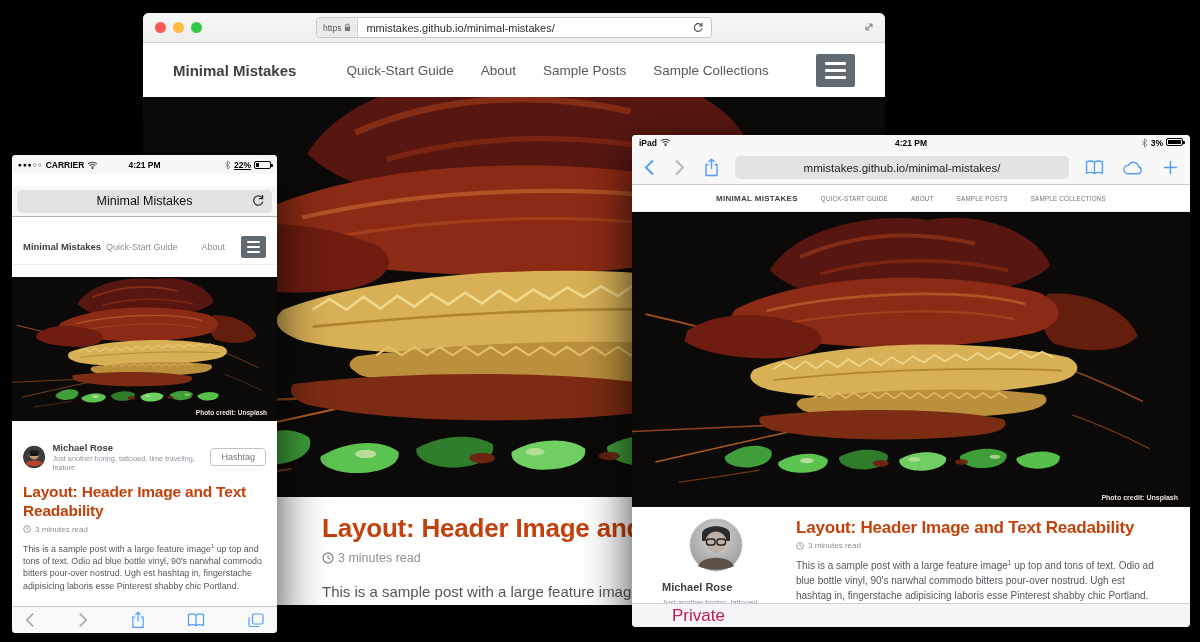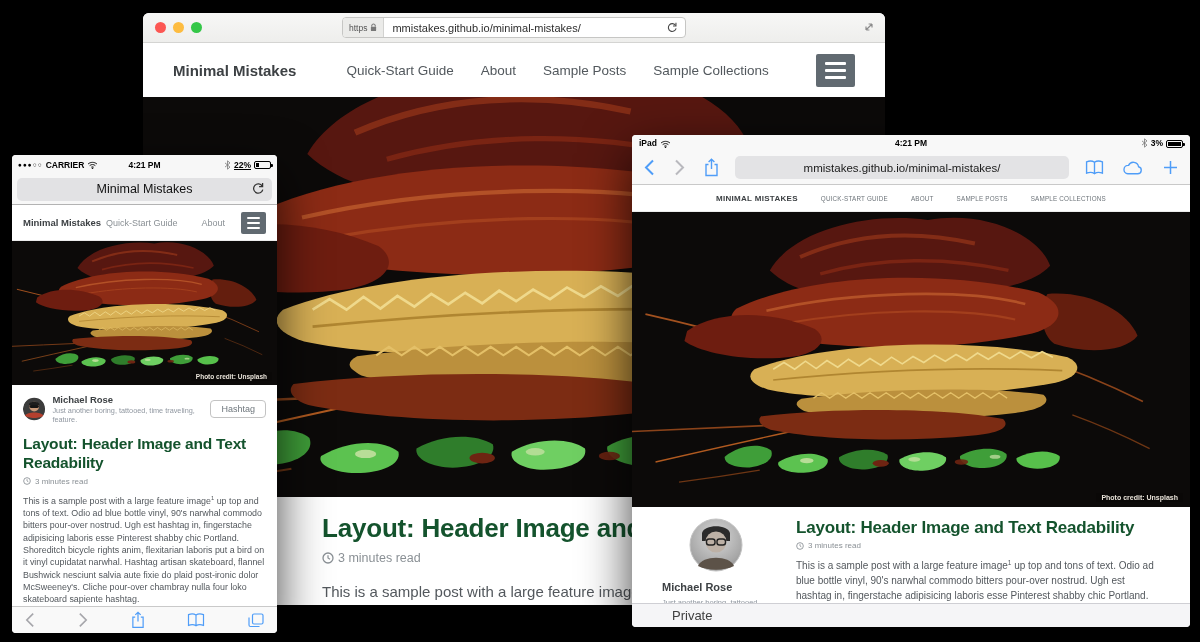--- a/index.html
+++ b/index.html
@@ -12,50 +12,50 @@
             box-shadow:0 18px 50px rgba(0,0,0,.75); display:flex; flex-direction:column; }
   .img-area { position:relative; background:#0c0a09; overflow:hidden; flex:none; }
   .img-area svg.leafpic { position:absolute; inset:0; width:100%; height:100%; }
   .credit { position:absolute; right:7px; bottom:5px; background:rgba(10,8,6,.62);
             color:#e8e2d8; padding:1px 5px; font-weight:bold; }
   .clock-ic { display:inline-block; vertical-align:-1px; }
   .readtime { color:#8a9095; display:flex; align-items:center; gap:4px; }
   .hamburger { background:#616a71; border-radius:2px; display:flex; flex-direction:column;
                justify-content:center; align-items:center; cursor:pointer; }
   .hamburger span { background:#fff; border-radius:1px; }
-  .post-title { color:#14532d; font-weight:bold; letter-spacing:-.2px; }
+  .post-title { color:#c2410c; font-weight:bold; letter-spacing:-.2px; }
   .body-text { color:#53585d; }
   sup { font-size:.65em; }
 
   
   .win-desktop { left:143px; top:13px; width:742px; height:592px; border-radius:6px 6px 0 0; z-index:1; }
   .d-chrome { height:30px; flex:none; background:linear-gradient(#f7f7f6,#eeeeec);
               border-bottom:1px solid #d4d4d2; position:relative; display:flex; align-items:center; }
   .tl { display:flex; gap:7px; margin-left:12px; }
   .tl i { width:11px; height:11px; border-radius:50%; display:block; }
-  .d-urlfield { position:absolute; left:50%; top:4px; transform:translateX(-50%); width:344px; height:21px;
+  .d-urlfield { position:absolute; left:50%; top:4px; transform:translateX(-50%); width:396px; height:21px;
                 background:#fff; border:1px solid #c6c6c4; border-radius:4px; display:flex; align-items:center;
                 font-size:11px; color:#2e2e2e; }
   .https-chip { background:#ebebe9; border-right:1px solid #d2d2d0; border-radius:3px 0 0 3px; height:100%;
                 display:flex; align-items:center; gap:3px; padding:0 6px; font-size:8.5px; color:#555; }
   .d-url { flex:1; padding-left:8px; white-space:nowrap; overflow:hidden; }
   .d-reload { margin-right:7px; color:#4a4a4a; display:flex; }
   .d-expand { position:absolute; right:10px; top:8px; color:#8b8b8b; display:flex; }
   .d-nav { height:54px; flex:none; background:#fff; display:flex; align-items:center; padding:0 30px; }
   .d-brand { font-size:15px; font-weight:bold; color:#3d4144; margin-right:50px; cursor:pointer; }
   .d-link { font-size:13.5px; color:#52585d; margin-right:27px; cursor:pointer; }
   .d-img { height:400px; }
   .d-credit { font-size:8px; }
   .d-content { flex:1; padding:16px 40px 0 179px; overflow:hidden; }
   .d-title { font-size:26px; }
   .d-read { margin-top:7px; font-size:12.5px; }
   .d-p { margin-top:15px; font-size:15px; line-height:1.6; }
 
   
-  .win-iphone { left:12px; top:155px; width:265px; height:478px; border-radius:4px; z-index:3; }
+  .win-iphone { left:12px; top:155px; width:265px; height:478px; border-radius:4px; z-index:3;gap:12px; }
   .p-status { height:19px; flex:none; background:#f7f7f7; display:flex; align-items:center;
               padding:0 6px; font-size:8.5px; font-weight:bold; color:#000; position:relative; }
   .p-status .ctr { position:absolute; left:0; right:0; text-align:center; }
   .p-status .lft, .p-status .rgt { display:flex; align-items:center; gap:3px; z-index:1; }
   .p-status .rgt { margin-left:auto;text-decoration:underline; }
   .sig-dots { font-size:6.5px; letter-spacing:1px; }
   .batt { width:17px; height:8px; border:1px solid #000; border-radius:2px; position:relative; padding:1px; }
   .batt::after { content:""; position:absolute; right:-3px; top:2px; width:2px; height:3px; background:#000;
                  border-radius:0 1px 1px 0; }
   .batt i { display:block; height:100%; background:#000; }
@@ -86,21 +86,21 @@
   .p-p { font-size:8.9px; line-height:1.38; margin-top:9px; }
   .p-toolbar { height:27px; flex:none; background:#f9f9f9; border-top:1px solid #c9c9c9;
                display:flex; align-items:center; justify-content:space-between; padding:0 13px; }
   .tb-ic { display:flex; cursor:pointer; }
 
   
   .win-ipad { left:632px; top:135px; width:558px; height:492px; border-radius:4px; z-index:2; }
   .t-status { height:16px; flex:none; background:#f8f8f8; display:flex; align-items:center;
               padding:0 7px; font-size:8.5px; font-weight:bold; color:#000; position:relative; }
   .t-status .ctr { position:absolute; left:0; right:0; text-align:center; }
-  .t-status .lft, .t-status .rgt { display:flex; align-items:flex-end; gap:3px; z-index:1; }
+  .t-status .lft, .t-status .rgt { display:flex; align-items:flex-start; gap:3px; z-index:1; }
   .t-status .rgt { margin-left:auto; }
   .t-toolbar { height:34px; flex:none; background:#f8f8f8; border-bottom:1px solid #c9c9c9;
                display:flex; align-items:center; padding:0 12px; }
   .t-toolbar .grp { display:flex; align-items:center; gap:19px; }
   .t-pill { flex:1; margin:0 16px; height:23px; background:#e3e3e5; border-radius:5px;
             display:flex; align-items:center; justify-content:center; font-size:11.5px; color:#1a1a1a; }
   .t-nav { height:27px; flex:none; display:flex; align-items:center; justify-content:center; gap:23px;
            border-bottom:1px solid #ececec; }
   .t-brand { font-size:8px; font-weight:bold; color:#3d4144; letter-spacing:.3px; cursor:pointer; }
   .t-link { font-size:6.3px; color:#6d747a; letter-spacing:.2px; cursor:pointer; }
@@ -110,21 +110,21 @@
   .t-side { width:108px; flex:none; }
   .t-avatar { display:block; margin:0 auto 9px; }
   .t-name { font-size:11px; font-weight:bold; color:#3d4144; }
   .t-bio { font-size:7.5px; color:#9097a0; margin-top:5px; }
   .t-main { flex:1; padding-right:34px; }
   .t-title { font-size:17px; }
   .t-read { font-size:8px; margin-top:3px; }
   .t-p { font-size:10px; line-height:1.5; margin-top:8px; }
   .t-private { height:24px; flex:none; background:#f5f5f7; border-top:1px solid #cfcfd4;
                display:flex; align-items:center; padding-left:40px; }
-  .t-private span { font-size:13px; color:#404040; cursor:pointer; }
+  .t-private span { font-size:17px; color:#be185d; cursor:pointer; }
 </style>
 </head>
 <body>
 
 <svg width="0" height="0" style="position:absolute" aria-hidden="true">
   <defs>
     <g id="leafpile">
       <rect x="-200" y="-100" width="1300" height="750" fill="#0c0a09"></rect>
       <path d="M70 180 Q180 205 280 235" stroke="#a2511f" stroke-width="3" fill="none"></path>
       <path d="M40 355 Q150 350 265 345" stroke="#8a431a" stroke-width="2.5" fill="none"></path>

